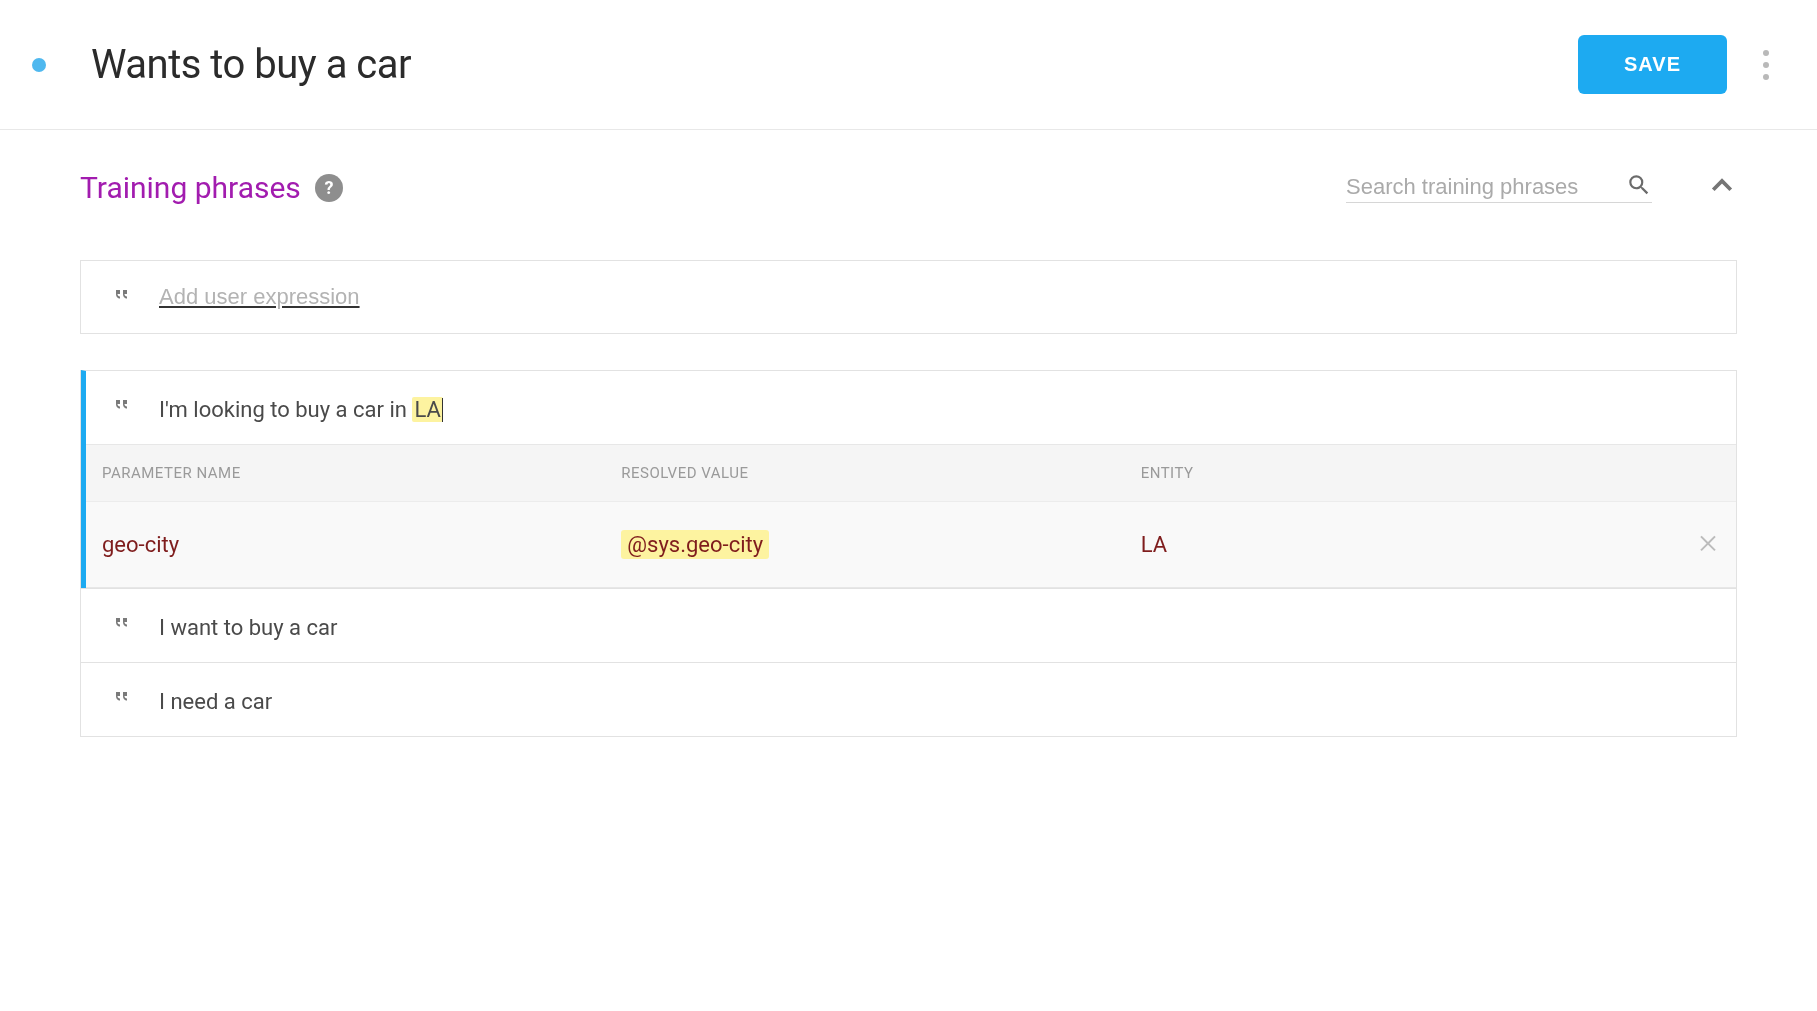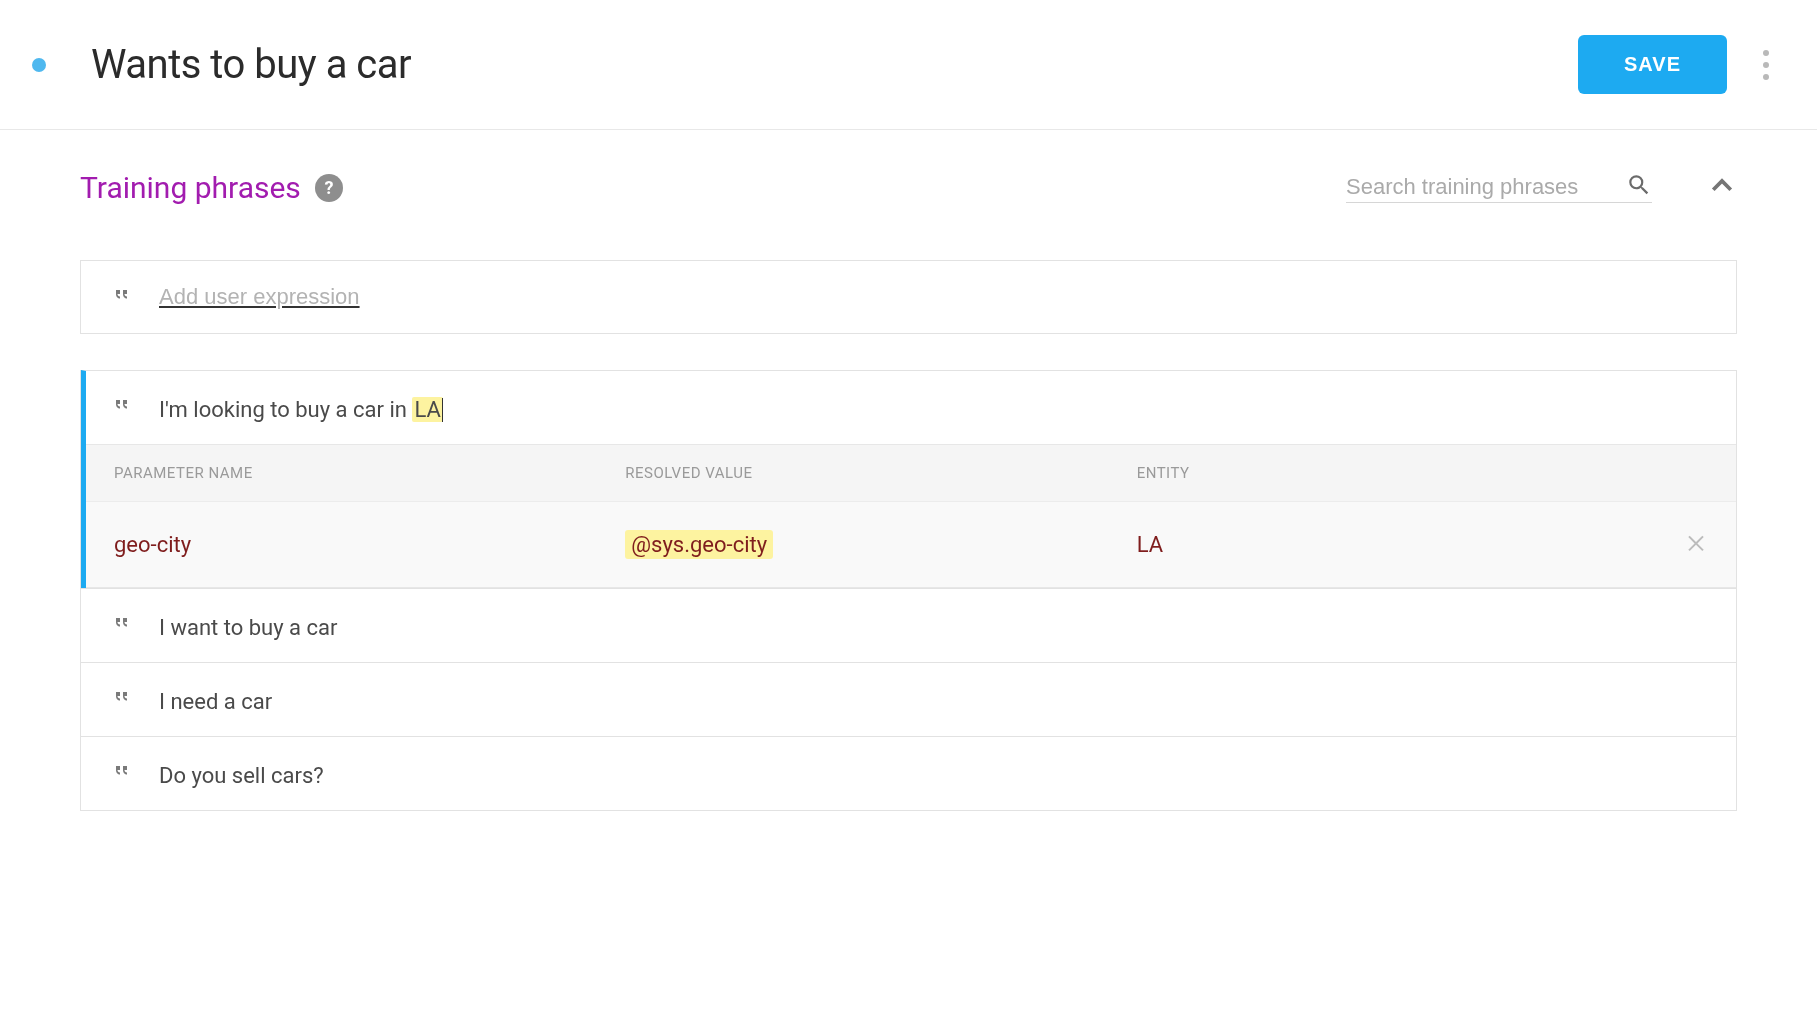--- a/index.html
+++ b/index.html
@@ -160,21 +160,21 @@
 
   
   .param-table {
     border-left: 5px solid #1daaf1;
     background: #f9f9f9;
   }
   .param-head, .param-body {
     display: grid;
     grid-template-columns: 1fr 1fr 1fr 60px;
     align-items: center;
-    padding: 0 28px;
+    padding: 0 16px;
     gap: 42px;
   }
   .param-head {
     height: 58px;
     font-size: 15px;
     letter-spacing: 0.5px;
     color: #9a9a9a;
     border-top: 1px solid #e7e7e7;
     border-bottom: 1px solid #ececec;
     background: #f5f5f5;
@@ -283,24 +283,16 @@
         <span>I want to buy a car</span>
       </div>
       <div class="phrase-row">
         <span class="quote-icon">
           <svg viewBox="0 0 24 24">
               <path d="M7 7h4v4H8.5c0 1.5 1 2.5 2.5 2.5v2C8 15.5 7 13 7 11V7zm7 0h4v4h-2.5c0 1.5 1 2.5 2.5 2.5v2c-3 0-4-2.5-4-4.5V7z"></path>
             </svg>
         </span>
         <span>I need a car</span>
       </div>
-      <div class="phrase-row">
-        <span class="quote-icon">
-          <svg viewBox="0 0 24 24">
-              <path d="M7 7h4v4H8.5c0 1.5 1 2.5 2.5 2.5v2C8 15.5 7 13 7 11V7zm7 0h4v4h-2.5c0 1.5 1 2.5 2.5 2.5v2c-3 0-4-2.5-4-4.5V7z"></path>
-            </svg>
-        </span>
-        <span>Do you sell cars?</span>
-      </div>
 
     </div>
   </div>
 </div>
 
 </body></html>

